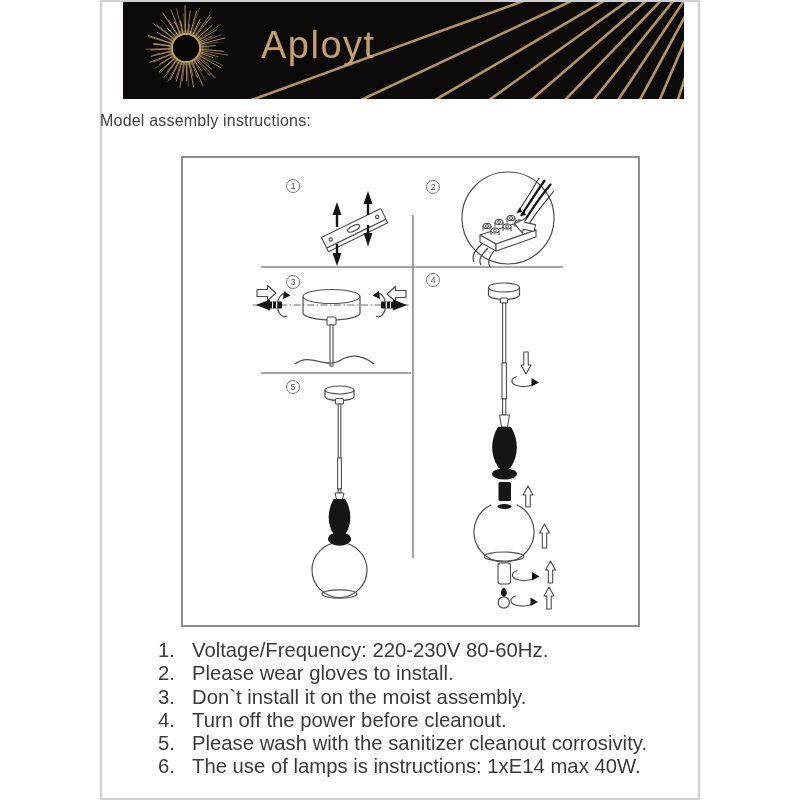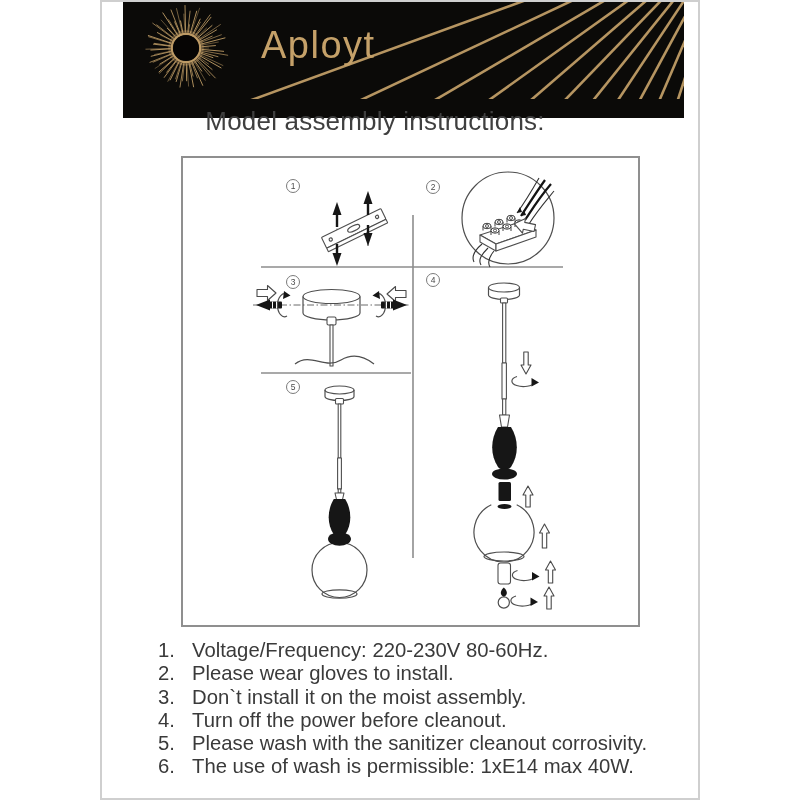--- a/index.html
+++ b/index.html
@@ -1,26 +1,26 @@
 <!DOCTYPE html>
 <html><head>
 <meta charset="utf-8">
 <style>
   html,body{margin:0;padding:0;background:#ffffff;}
   body{width:800px;height:800px;position:relative;overflow:hidden;
        font-family:"Liberation Sans",sans-serif;color:#3a3a3a;}
   .card{position:absolute;left:100px;top:0;width:600px;height:800px;
         box-sizing:border-box;border:2px solid #cfcfcf;background:#fff;}
-  .banner{position:absolute;left:123px;top:2px;width:561px;height:116px;
+  .banner{position:absolute;left:123px;top:2px;width:561px;height:97px;
           background:#0b0a08;overflow:hidden;}
   .banner svg{position:absolute;left:0;top:0;}
   .brand-name{position:absolute;left:138px;top:22px;z-index:2;
           font-size:38px;letter-spacing:1.5px;color:#c5a169;font-weight:400;}
-  .title-wrap{position:absolute;left:100px;top:109px;width:550px;text-align:center;
-          font-size:26px;line-height:24.5px;color:#3f3f3f;letter-spacing:.2px;}
+  .title-wrap{position:absolute;left:100px;top:109px;width:550px;text-align:left;
+          font-size:16px;line-height:24.5px;color:#3f3f3f;letter-spacing:.2px;}
   .diagram-box{position:absolute;left:181px;top:156px;width:455px;height:467px;
           border:2px solid #8f8f8f;background:#fff;}
   .instr{position:absolute;left:158px;top:639px;width:530px;
           font-size:20.3px;line-height:23.3px;color:#3a3a3a;}
   .instr .row{display:flex;}
   .instr .num{width:34px;flex:0 0 34px;}
   
   .ln{fill:none;stroke:#4f4f4f;stroke-width:1.2;stroke-linejoin:round;}
   .wf{fill:#ffffff;stroke:#4f4f4f;stroke-width:1.1;stroke-linejoin:round;}
   .holl{fill:#ffffff;stroke:#4a4a4a;stroke-width:1.1;stroke-linejoin:round;}
@@ -314,15 +314,15 @@
   <div class="row">
     <span class="num">4.</span>
     <span>Turn off the power before cleanout.</span>
   </div>
   <div class="row">
     <span class="num">5.</span>
     <span>Please wash with the sanitizer cleanout corrosivity.</span>
   </div>
   <div class="row">
     <span class="num">6.</span>
-    <span>The use of wash is permissible: 1xE14 max 40W.</span>
+    <span>The use of lamps is instructions: 1xE14 max 40W.</span>
   </div>
 </div>
 
 </body></html>

